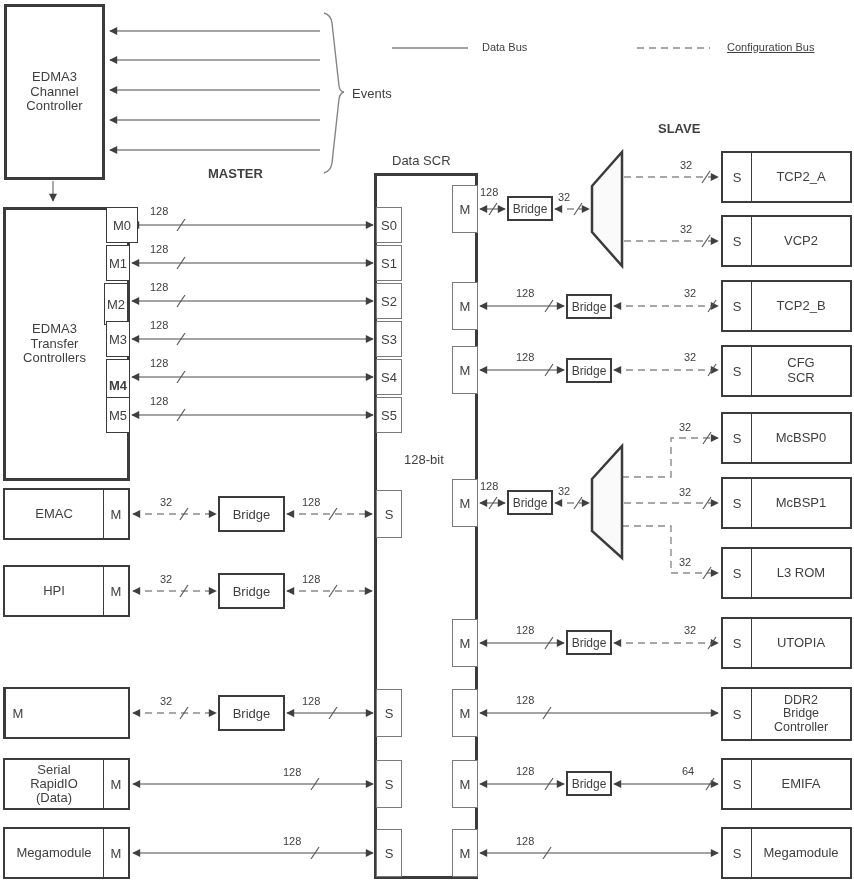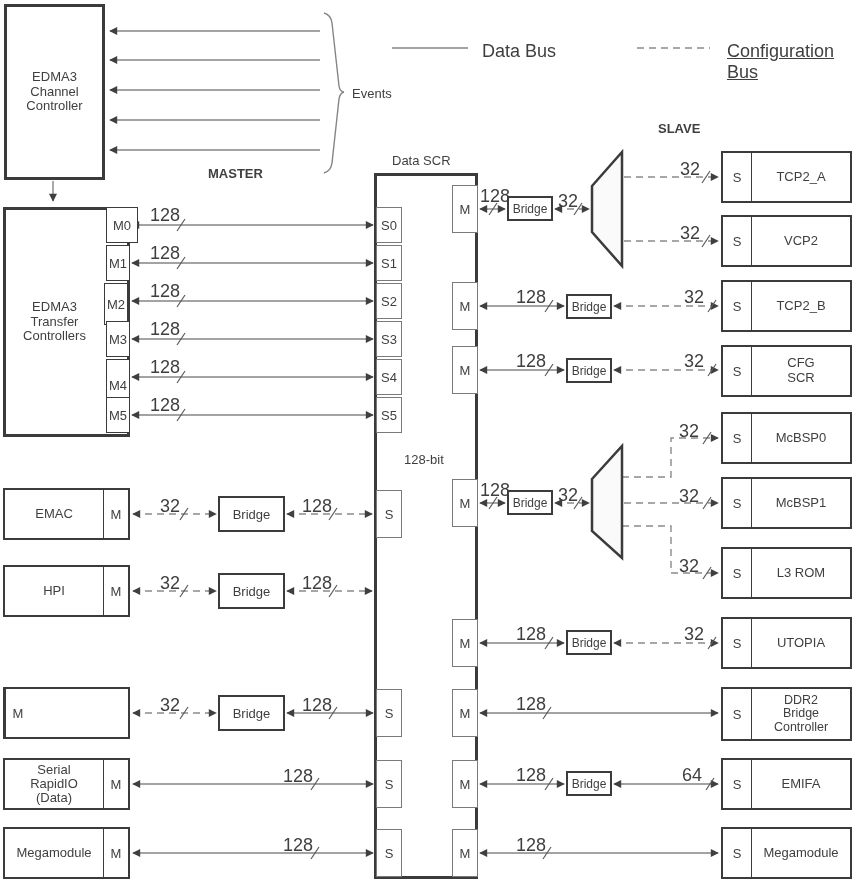--- a/index.html
+++ b/index.html
@@ -18,21 +18,21 @@
   .cellM{width:24px;border-left:1.7px solid #3b3b3b;display:flex;align-items:center;
        justify-content:center;font-size:13px;}
   .cellS{width:28px;border-right:1.7px solid #3b3b3b;display:flex;align-items:center;
        justify-content:center;font-size:13px;}
   .port{position:absolute;background:#fff;border:1.4px solid #7a7a7a;box-sizing:border-box;
        display:flex;align-items:center;justify-content:center;font-size:13px;z-index:2;}
   .port.dark{border:1.7px solid #3b3b3b;}
   .bridge{position:absolute;background:#fff;border:2.6px solid #3b3b3b;box-sizing:border-box;
        display:flex;align-items:center;justify-content:center;font-size:13px;z-index:2;}
   .bridge.small{border-width:2.2px;font-size:12px;}
-  .lbl{position:absolute;font-size:18px;z-index:2;}
+  .lbl{position:absolute;font-size:11px;z-index:2;}
   .lbl.bold{font-weight:bold;font-size:13px;}
   .scrbox{position:absolute;background:#fff;border:3px solid #3b3b3b;box-sizing:border-box;z-index:1;}
 </style>
 </head>
 <body>
 
 <div class="canvas">
 
   <svg class="wires" width="854" height="881" viewBox="0 0 854 881">
     <defs>
@@ -153,30 +153,30 @@
   <div class="lbl bold" style="left:208px;top:166px;">MASTER</div>
   <div class="lbl bold" style="left:658px;top:121px;">SLAVE</div>
   <div class="lbl" style="left:392px;top:153px;font-size:13px;">Data SCR</div>
   <div class="lbl" style="left:404px;top:452px;font-size:13px;">128-bit</div>
 
   <div class="box" style="left:4px;top:4px;width:101px;height:176px;border-width:3px;">
     <div class="title">EDMA3 Channel
 Controller</div>
   </div>
 
-  <div class="box" style="left:3px;top:207px;width:127px;height:230px;border-width:3px;">
+  <div class="box" style="left:3px;top:207px;width:127px;height:274px;border-width:3px;">
     <div class="title" style="margin-right:24px;">EDMA3
 Transfer
 Controllers</div>
   </div>
   <div class="port dark" style="left:106px;top:207px;width:32px;height:36px;">M0</div>
   <div class="port dark" style="left:106px;top:245px;width:24px;height:36px;">M1</div>
   <div class="port dark" style="left:104px;top:283px;width:24px;height:42px;">M2</div>
   <div class="port dark" style="left:106px;top:321px;width:24px;height:36px;">M3</div>
-  <div class="port dark" style="left:106px;top:359px;width:24px;height:52px;">M4</div>
+  <div class="port dark" style="left:106px;top:359px;width:24px;height:52px;font-weight:bold;">M4</div>
   <div class="port dark" style="left:106px;top:397px;width:24px;height:36px;">M5</div>
 
   <div class="scrbox" style="left:374px;top:173px;width:104px;height:706px;"></div>
 
   <div class="port" style="left:376px;top:207px;width:26px;height:36px;">S0</div>
   <div class="port" style="left:376px;top:245px;width:26px;height:36px;">S1</div>
   <div class="port" style="left:376px;top:283px;width:26px;height:36px;">S2</div>
   <div class="port" style="left:376px;top:321px;width:26px;height:36px;">S3</div>
   <div class="port" style="left:376px;top:359px;width:26px;height:36px;">S4</div>
   <div class="port" style="left:376px;top:397px;width:26px;height:36px;">S5</div>

